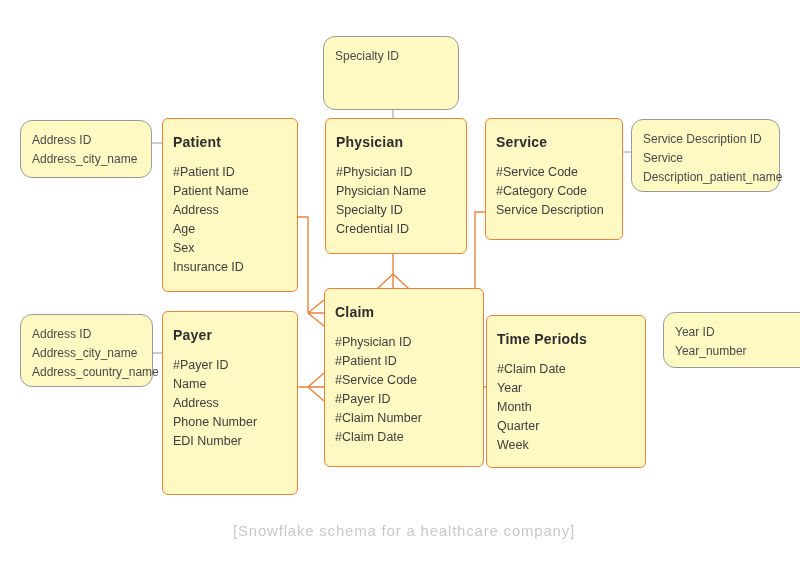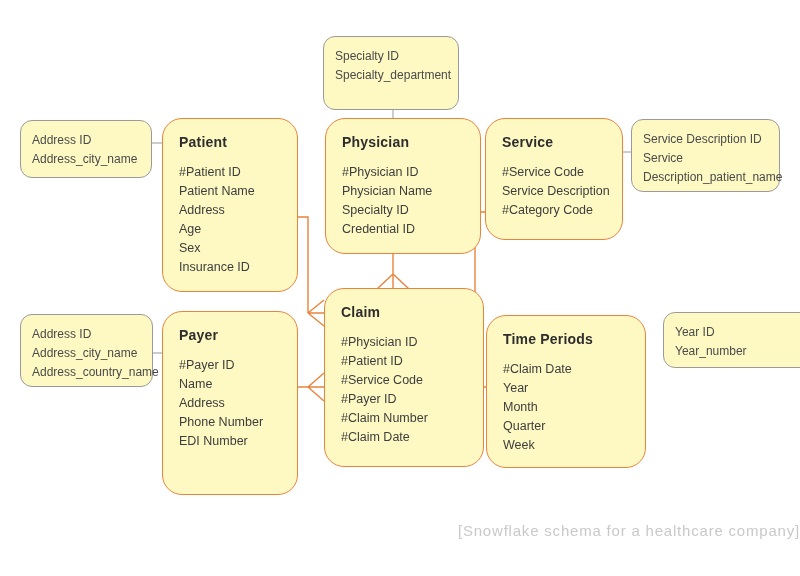--- a/index.html
+++ b/index.html
@@ -22,22 +22,22 @@
     z-index: 1;
   }
   .box {
     position: absolute;
     box-sizing: border-box;
     background: #fef9c3;
     z-index: 2;
   }
   .entity {
     border: 1.5px solid var(--entity-color, #e8843c);
-    border-radius: 20px;
-    padding: 15px 2px 0 16px;
+    border-radius: 6px;
+    padding: 15px 2px 0 10px;
   }
   .entity .title {
     font-size: 14px;
     font-weight: bold;
     color: #2d2d2d;
     letter-spacing: 0.2px;
     margin-bottom: 13px;
     white-space: nowrap;
   }
   .entity .field {
@@ -55,21 +55,21 @@
     font-size: 12px;
     color: #4a4a4a;
     line-height: 19px;
     white-space: nowrap;
   }
   .caption {
     position: absolute;
     left: 8px;
     right: 0;
     top: 522px;
-    text-align: right;
+    text-align: center;
     font-size: 15px;
     letter-spacing: 0.8px;
     color: var(--caption-color, #c9c9c9);
     z-index: 2;
   }
 </style>
 </head>
 <body>
 
 <div class="canvas">
@@ -96,33 +96,33 @@
   <div class="box entity" style="left:162px; top:118px; width:136px; height:174px;">
     <div class="title">Patient</div>
     <div class="field">#Patient ID</div>
     <div class="field">Patient Name</div>
     <div class="field">Address</div>
     <div class="field">Age</div>
     <div class="field">Sex</div>
     <div class="field">Insurance ID</div>
   </div>
 
-  <div class="box entity" style="left:325px; top:118px; width:156px; height:136px;">
+  <div class="box entity" style="left:325px; top:118px; width:142px; height:136px;">
     <div class="title">Physician</div>
     <div class="field">#Physician ID</div>
     <div class="field">Physician Name</div>
     <div class="field">Specialty ID</div>
     <div class="field">Credential ID</div>
   </div>
 
   <div class="box entity" style="left:485px; top:118px; width:138px; height:122px;">
     <div class="title">Service</div>
     <div class="field">#Service Code</div>
+    <div class="field">#Category Code</div>
     <div class="field">Service Description</div>
-    <div class="field">#Category Code</div>
   </div>
 
   <div class="box entity" style="left:162px; top:311px; width:136px; height:184px;">
     <div class="title">Payer</div>
     <div class="field">#Payer ID</div>
     <div class="field">Name</div>
     <div class="field">Address</div>
     <div class="field">Phone Number</div>
     <div class="field">EDI Number</div>
   </div>
@@ -141,21 +141,20 @@
     <div class="title">Time Periods</div>
     <div class="field">#Claim Date</div>
     <div class="field">Year</div>
     <div class="field">Month</div>
     <div class="field">Quarter</div>
     <div class="field">Week</div>
   </div>
 
   <div class="box dimension" style="left:323px; top:36px; width:136px; height:74px;">
     <div class="dim-line">Specialty ID</div>
-    <div class="dim-line">Specialty_department</div>
   </div>
 
   <div class="box dimension" style="left:20px; top:120px; width:132px; height:58px;">
     <div class="dim-line">Address ID</div>
     <div class="dim-line">Address_city_name</div>
   </div>
 
   <div class="box dimension" style="left:20px; top:314px; width:133px; height:73px;">
     <div class="dim-line">Address ID</div>
     <div class="dim-line">Address_city_name</div>

